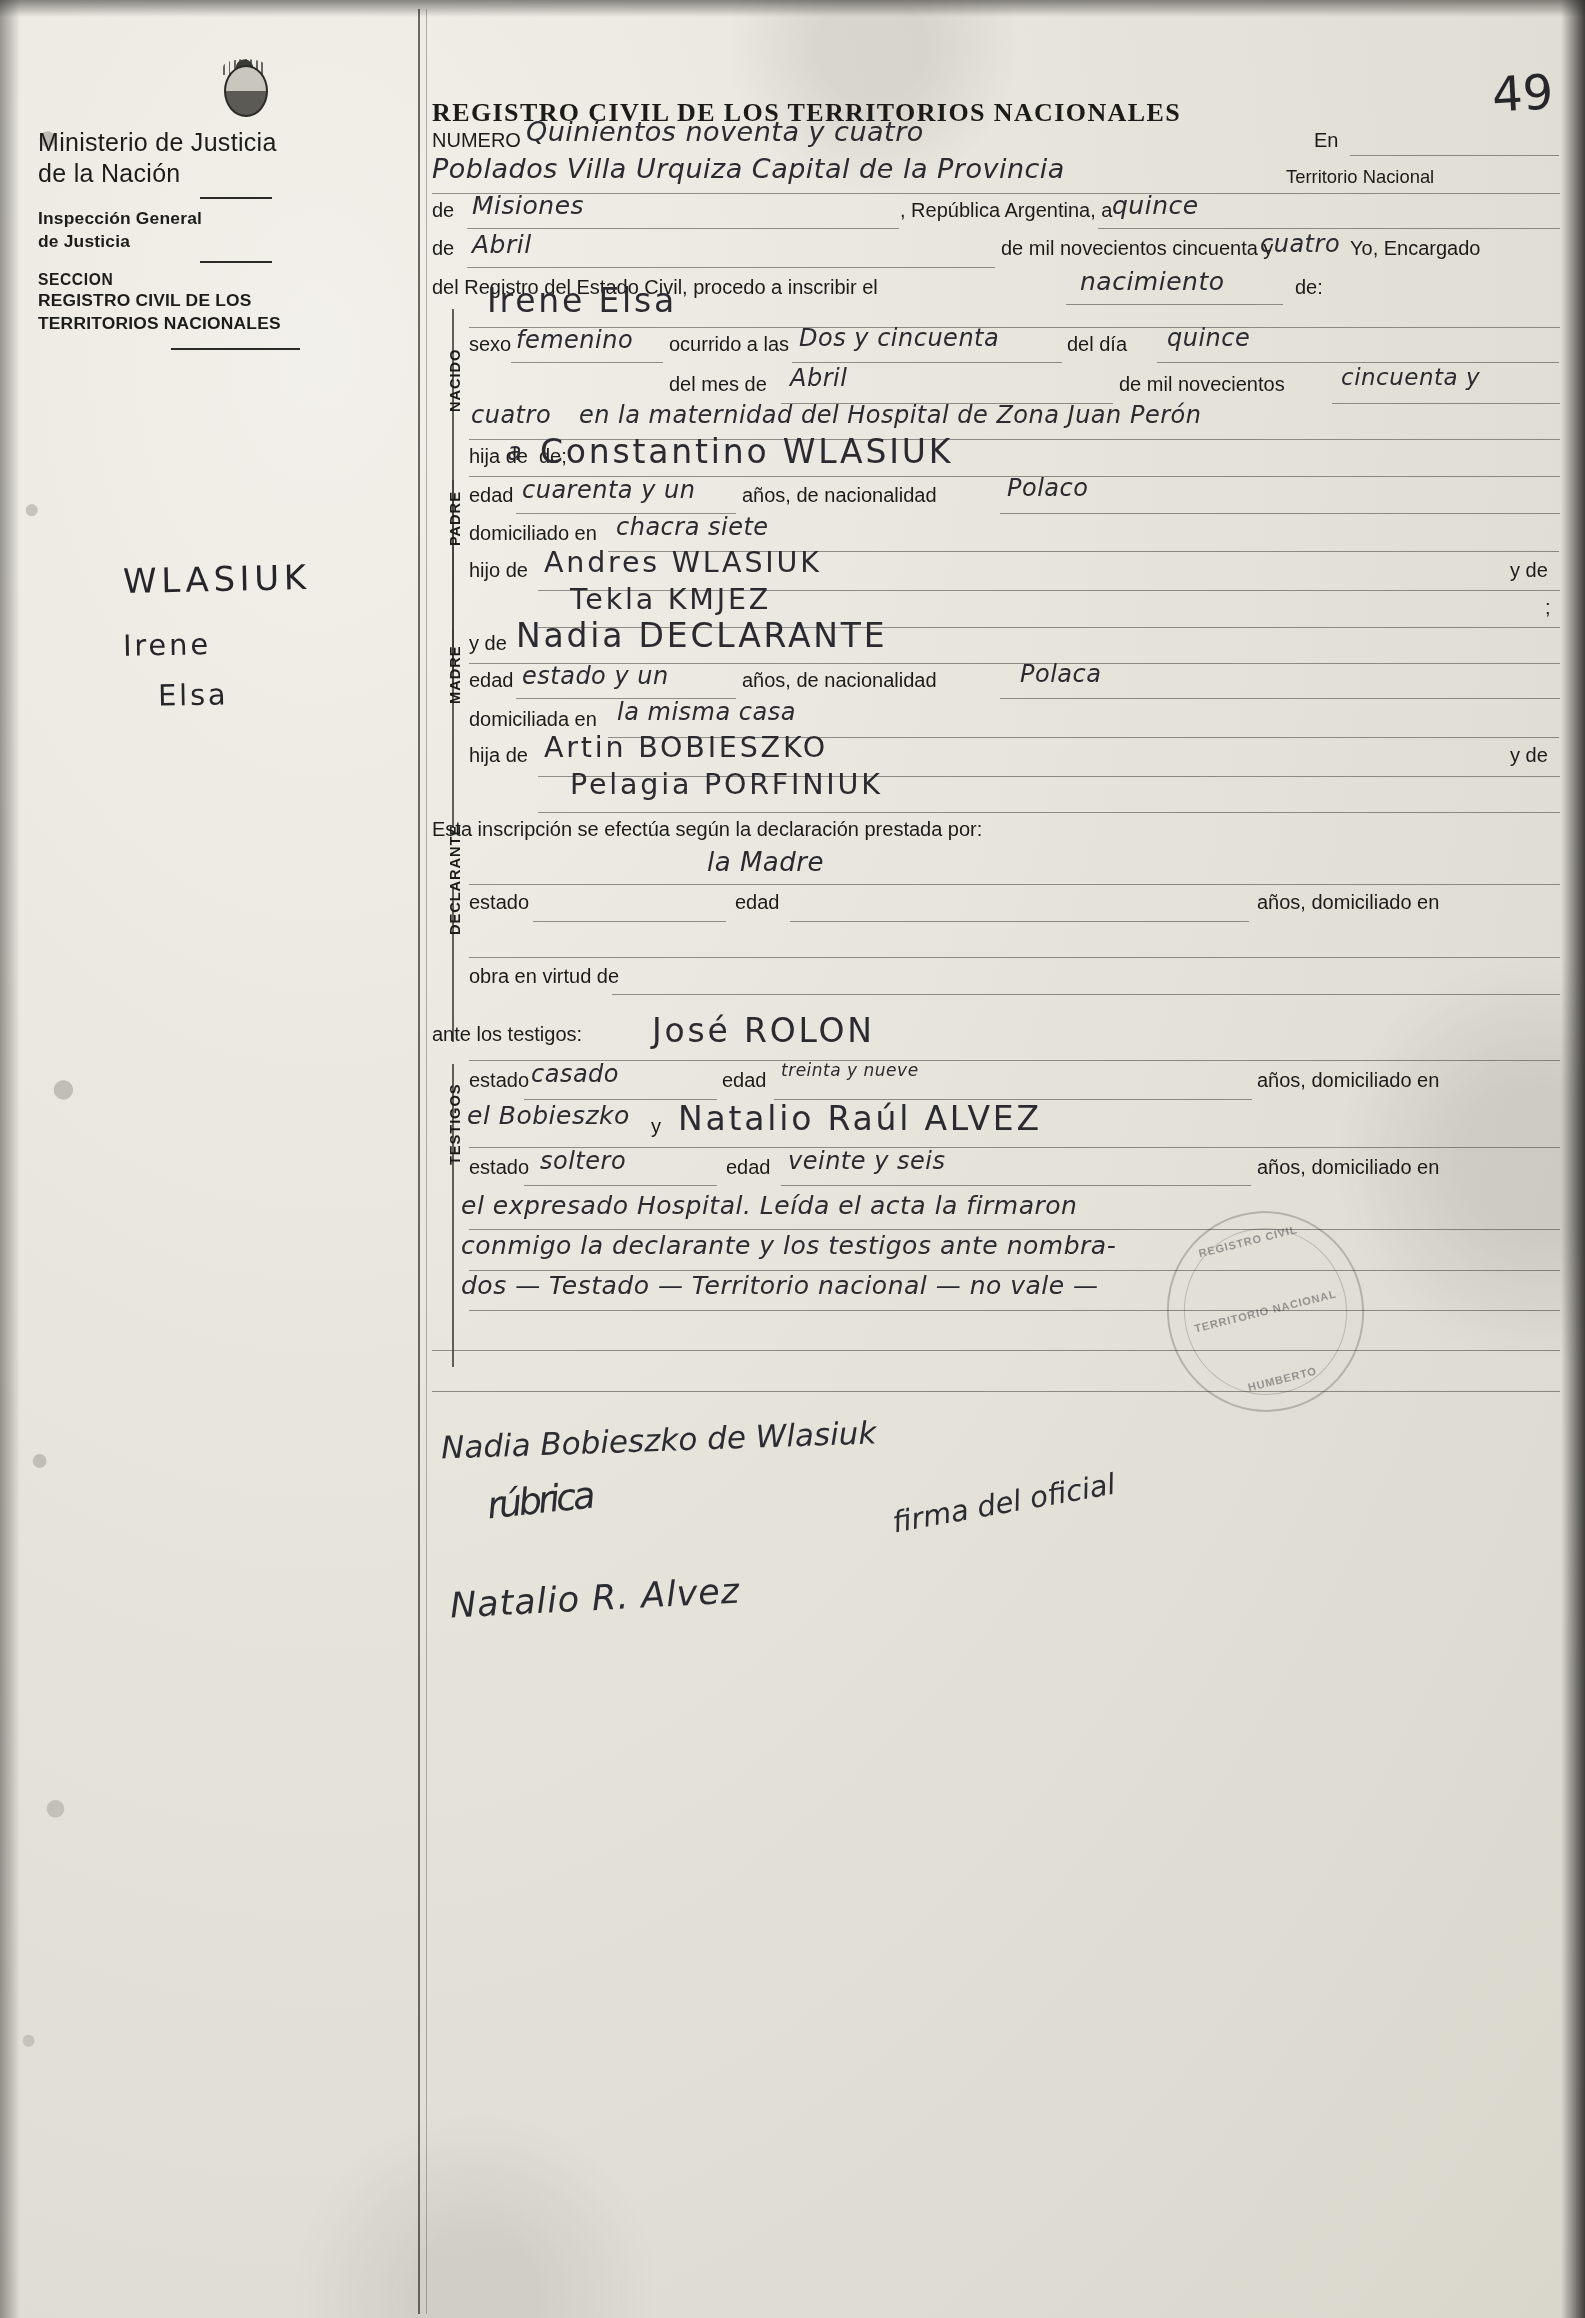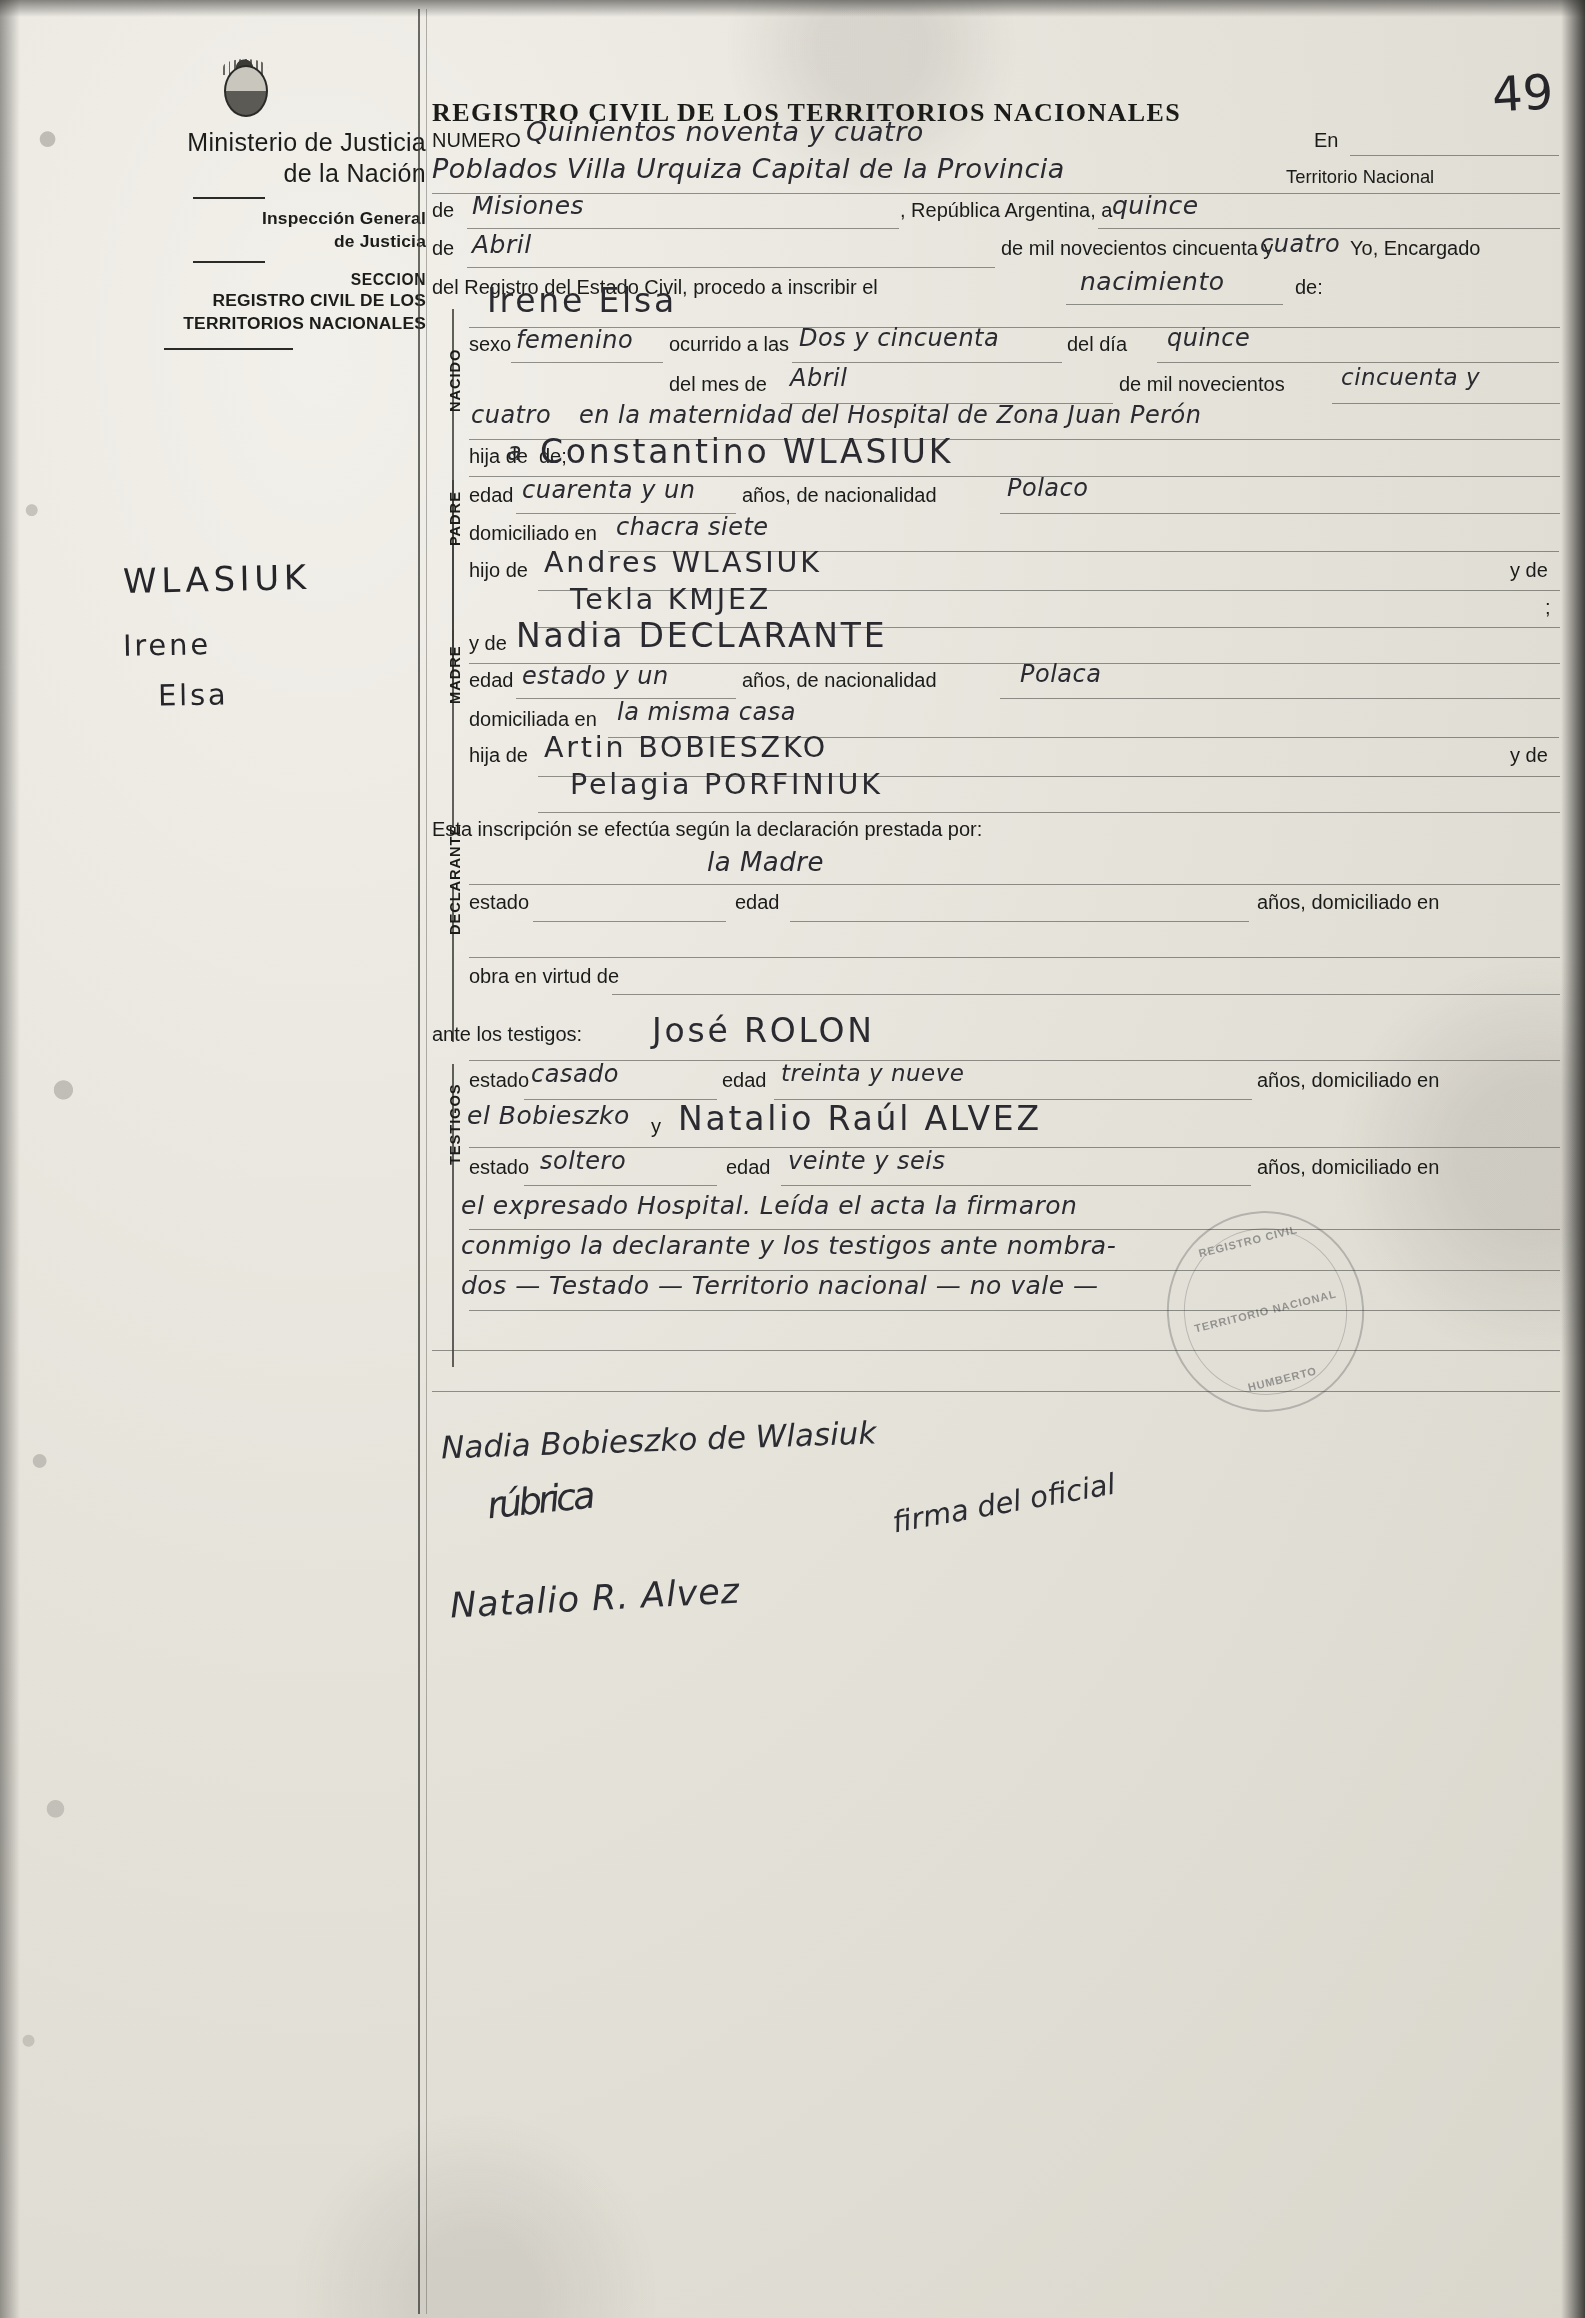--- a/index.html
+++ b/index.html
@@ -57,21 +57,21 @@
   .crest-top{
     position:absolute;left:13px;top:0;width:29px;height:18.4px;
     background:radial-gradient(circle at 50% 90%, #3a3a36 0 8.3px, transparent 9.2px);
   }
   .crest-rays{
     position:absolute;left:5.5px;top:7.3px;width:44px;height:16.5px;
     background:repeating-linear-gradient(90deg,#3a3a36 0 1.8px,transparent 1.8px 5.5px);
     opacity:.75;border-radius:50% 50% 0 0;
   }
   .ministry{
-    position:absolute;left:11px;top:110px;width:395px;text-align:right;
+    position:absolute;left:18px;top:110px;width:395px;text-align:left;
     color:#1c1c1a;
   }
   .ministry .l1{font-size:25px;letter-spacing:0.3px;line-height:31px;}
   .ministry .l2{font-size:25px;letter-spacing:0.3px;line-height:31px;}
   .rule{height:1.8px;background:#2a2a28;margin:8.3px auto;}
   .r1{width:72px;}
   .r2{width:72px;}
   .r3{width:129px;}
   .insp{font-size:17.4px;font-weight:bold;line-height:23px;letter-spacing:0.2px;}
   .secc{font-size:15.6px;font-weight:bold;letter-spacing:0.6px;}
@@ -377,21 +377,21 @@
     <div class="hw print" style="left:220px;top:994px;font-size:33px">José ROLON</div>
     <div class="line" style="left:37px;top:1043px;width:1091px"></div>
 
     <div class="sectbar" style="left:20px;top:1047px;height:303px"></div>
     <div class="sect" style="left:14.7px;top:1148px">TESTIGOS</div>
 
     <div class="p" style="left:37px;top:1052px">estado</div>
     <div class="hw cursive" style="left:99px;top:1043px;font-size:24px">casado</div>
     <div class="line" style="left:92px;top:1082px;width:193px"></div>
     <div class="p" style="left:290px;top:1052px">edad</div>
-    <div class="hw cursive" style="left:349px;top:1043px;font-size:23px">treinta y nueve</div>
+    <div class="hw cursive" style="left:349px;top:1043px;font-size:17px">treinta y nueve</div>
     <div class="line" style="left:342px;top:1082px;width:478px"></div>
     <div class="p" style="left:825px;top:1052px">años, domiciliado en</div>
 
     <div class="hw cursive" style="left:35px;top:1084px;font-size:25px">el Bobieszko</div>
     <div class="p" style="left:219px;top:1098px">y</div>
     <div class="hw print" style="left:246px;top:1082px;font-size:33px">Natalio Raúl ALVEZ</div>
     <div class="line" style="left:37px;top:1130px;width:1091px"></div>
 
     <div class="p" style="left:37px;top:1139px">estado</div>
     <div class="hw cursive" style="left:108px;top:1130px;font-size:24px">soltero</div>

